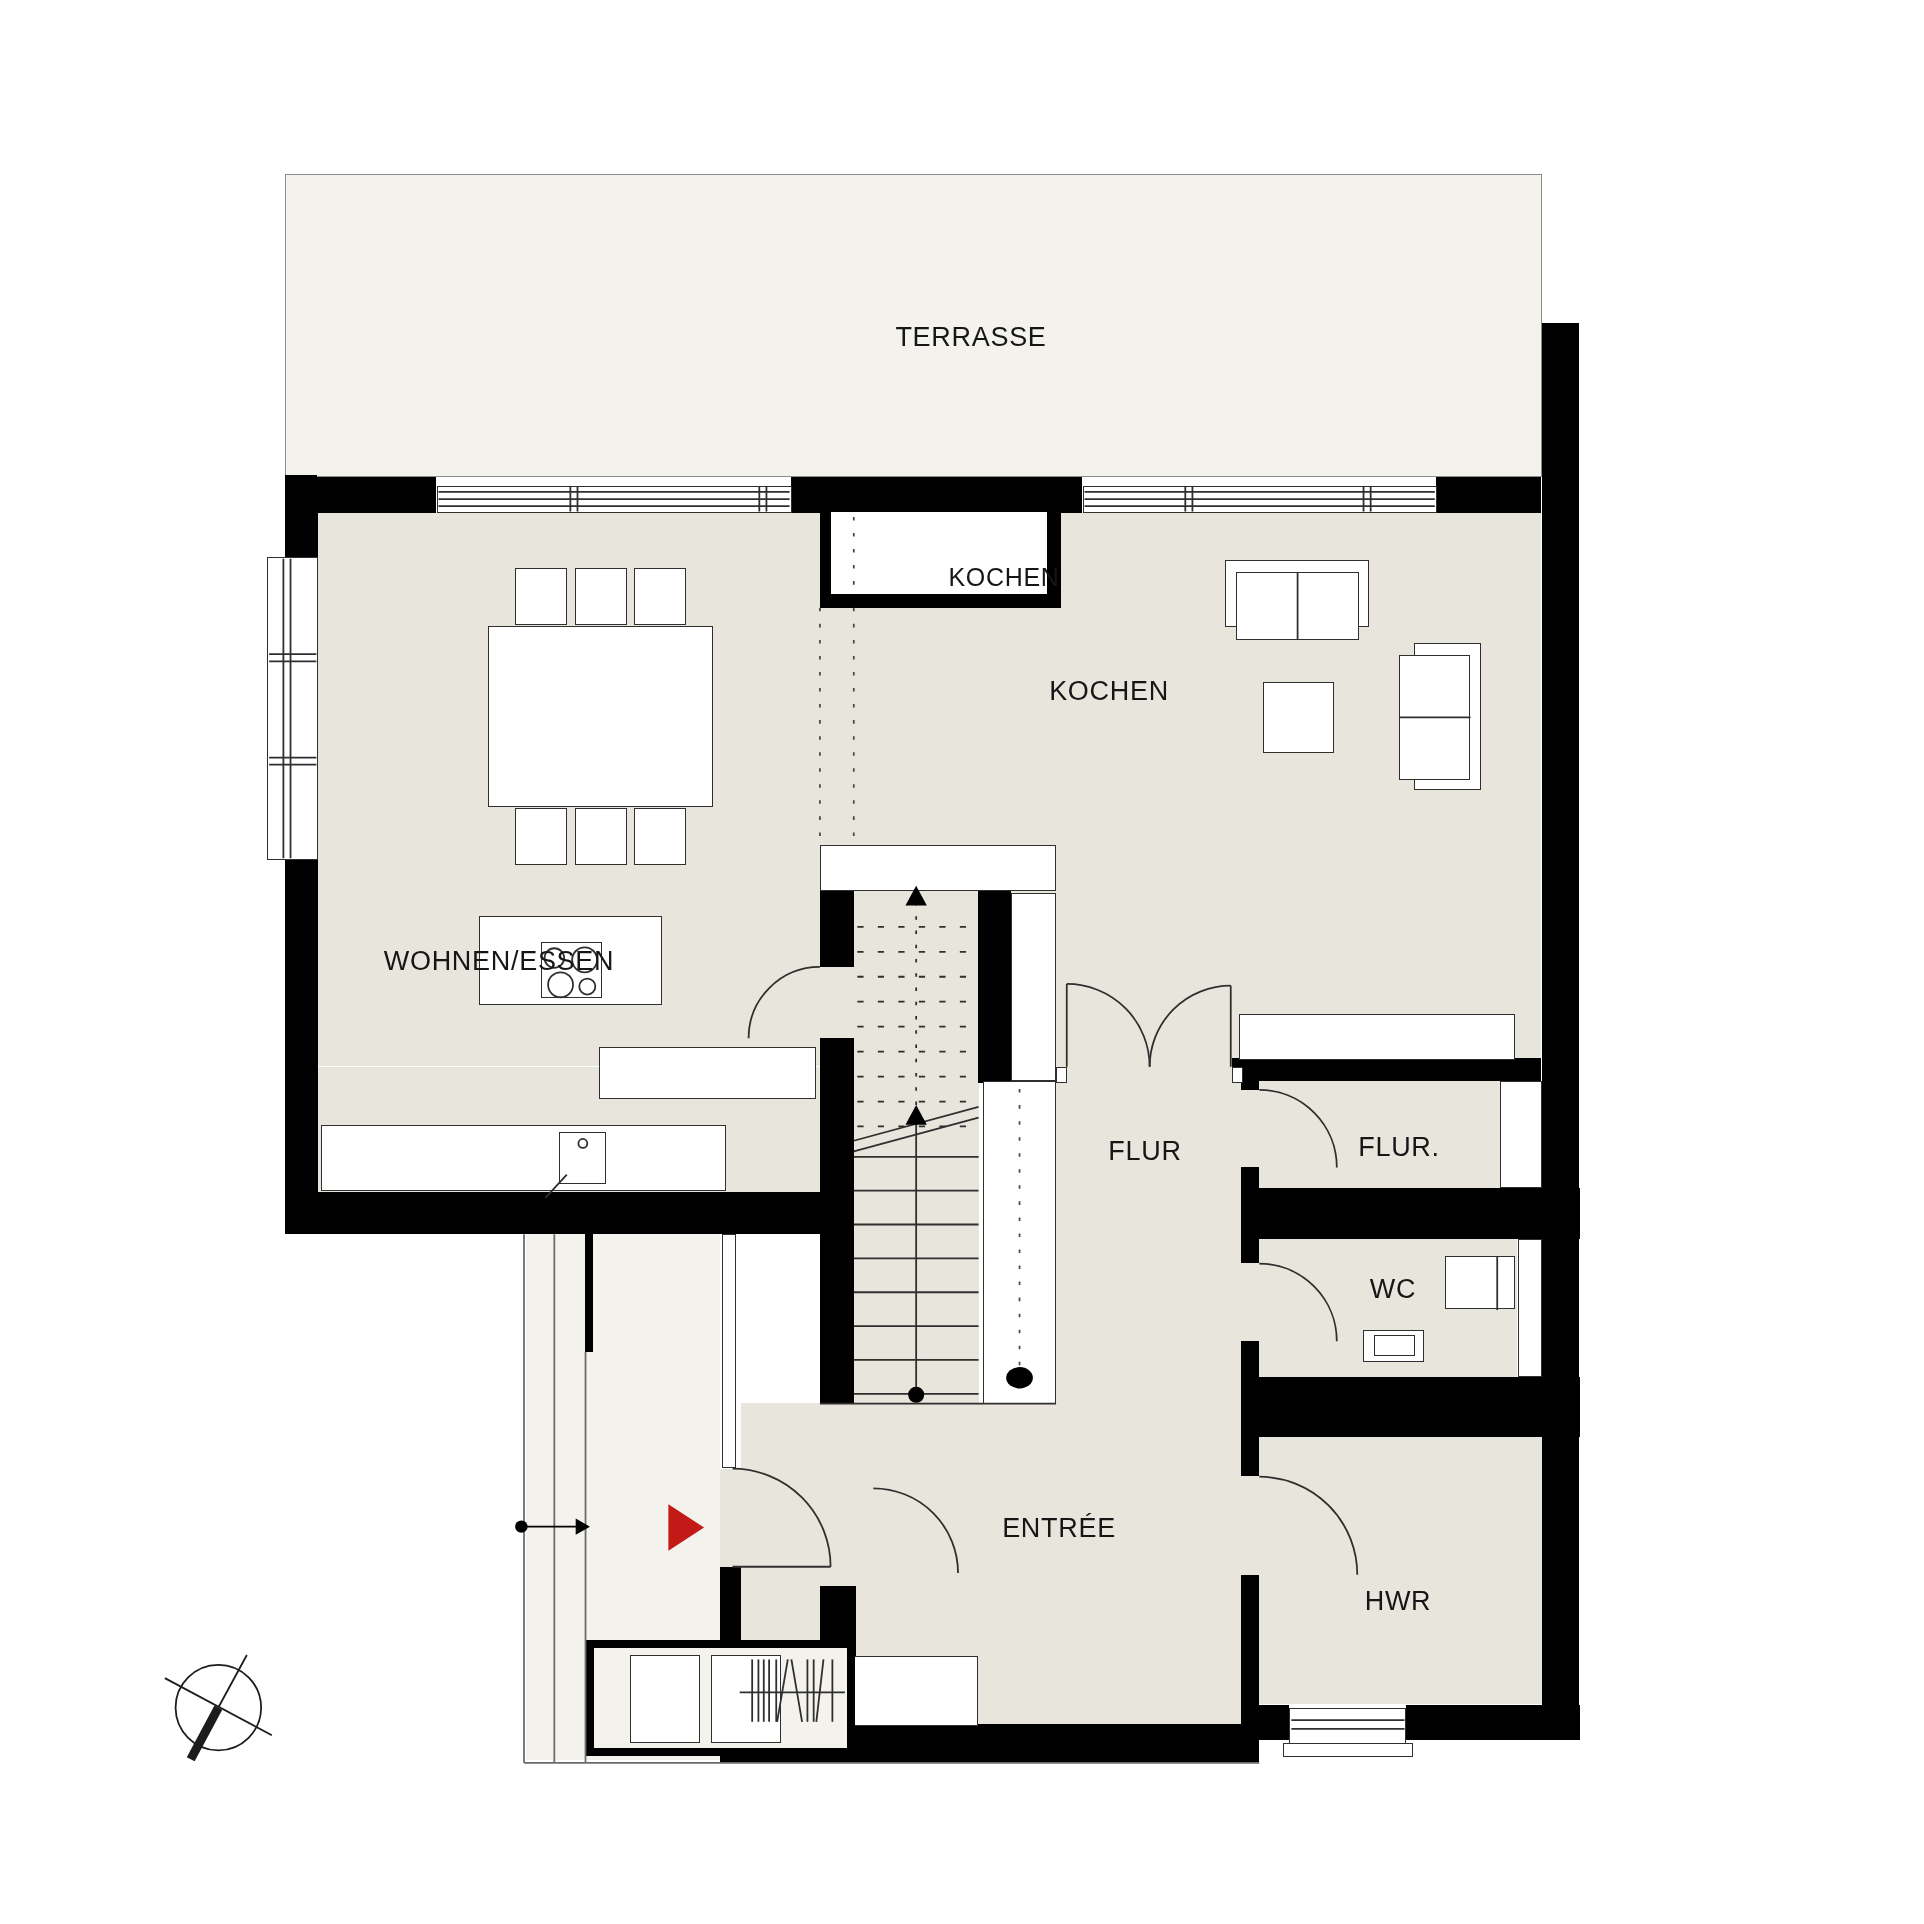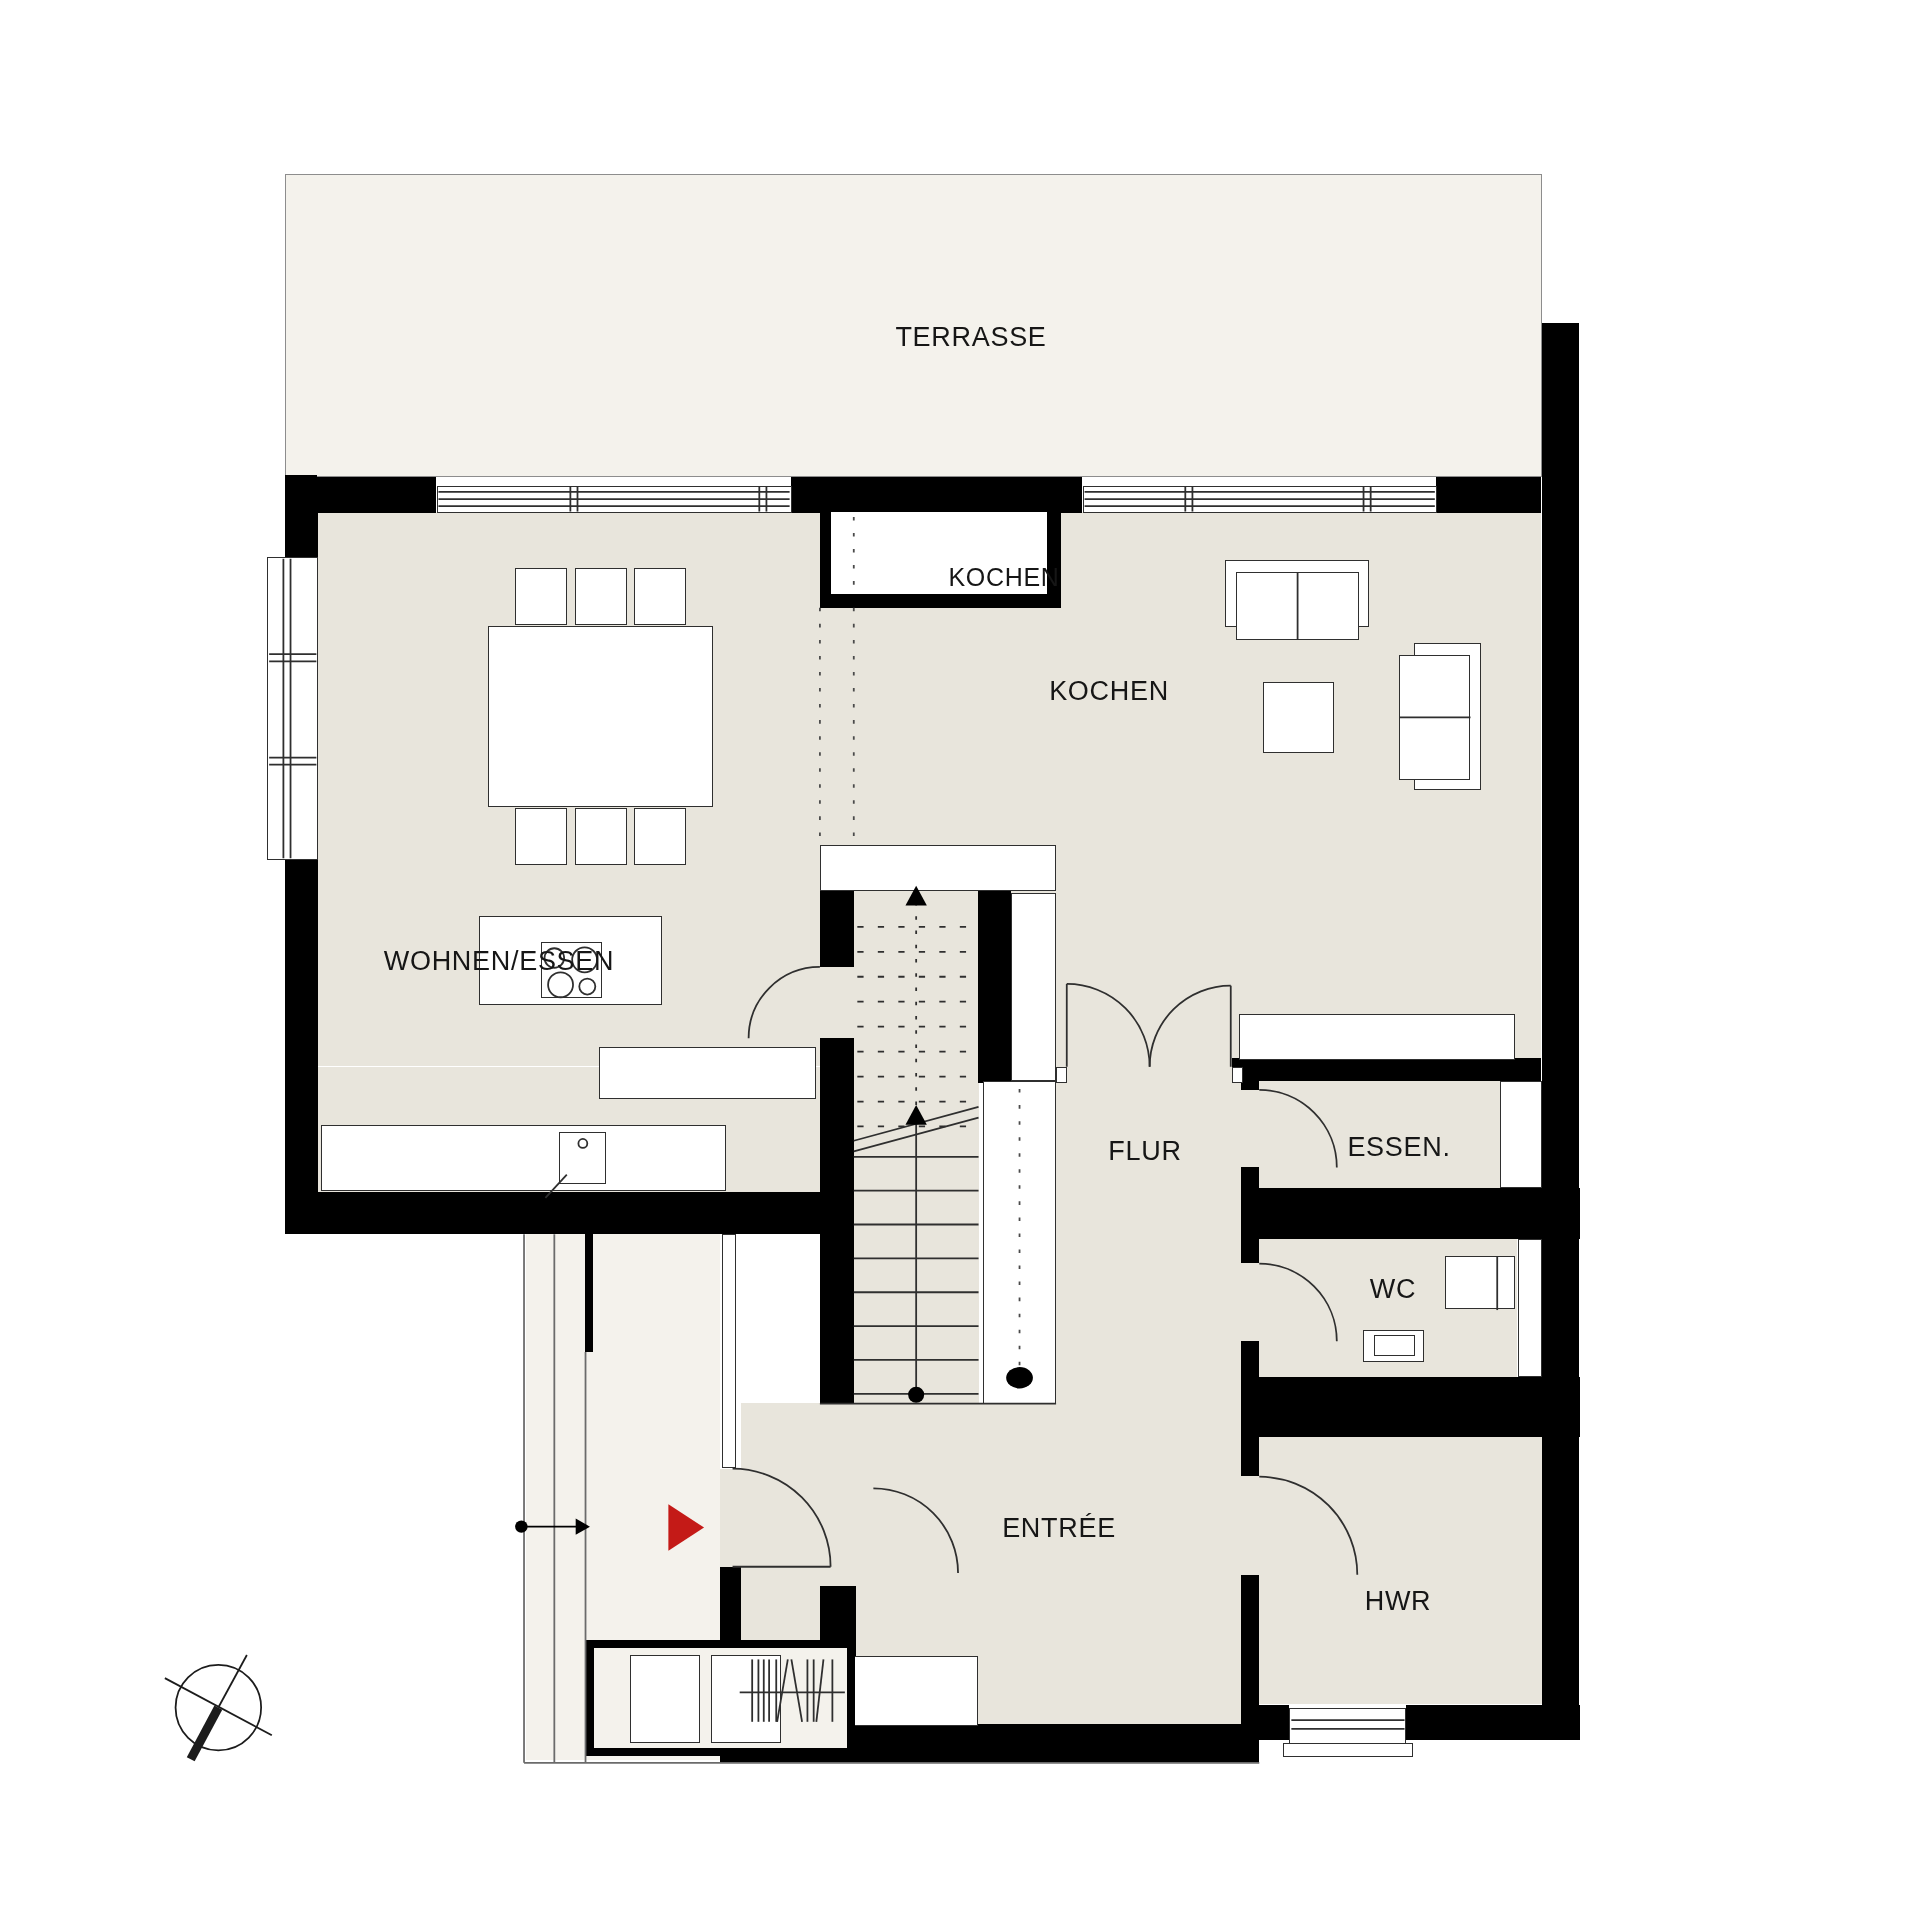--- a/index.html
+++ b/index.html
@@ -263,19 +263,19 @@
       <polygon points="646,1704 662,1713 646,1722"></polygon>
     </g>
     <polygon points="750,1688 790,1714 750,1740" fill="#c41a17"></polygon>
   </svg>
 
   <span class="lbl" style="left:971px;top:337px;">TERRASSE</span>
   <span class="lbl" style="left:1004px;top:577px;font-size:25px;">KOCHEN</span>
   <span class="lbl" style="left:1109px;top:691px;">KOCHEN</span>
   <span class="lbl" style="left:499px;top:961px;">WOHNEN/ESSEN</span>
   <span class="lbl" style="left:1109px;top:1151px;margin-left:36px;">FLUR</span>
-  <span class="lbl" style="left:1399px;top:1147px;">ESSEN.</span>
+  <span class="lbl" style="left:1399px;top:1147px;">FLUR.</span>
   <span class="lbl" style="left:1393px;top:1289px;">WC</span>
   <span class="lbl" style="left:1059px;top:1528px;">ENTRÉE</span>
   <span class="lbl" style="left:1398px;top:1601px;">HWR</span>
 
 </div>
 
 
 </body></html>

